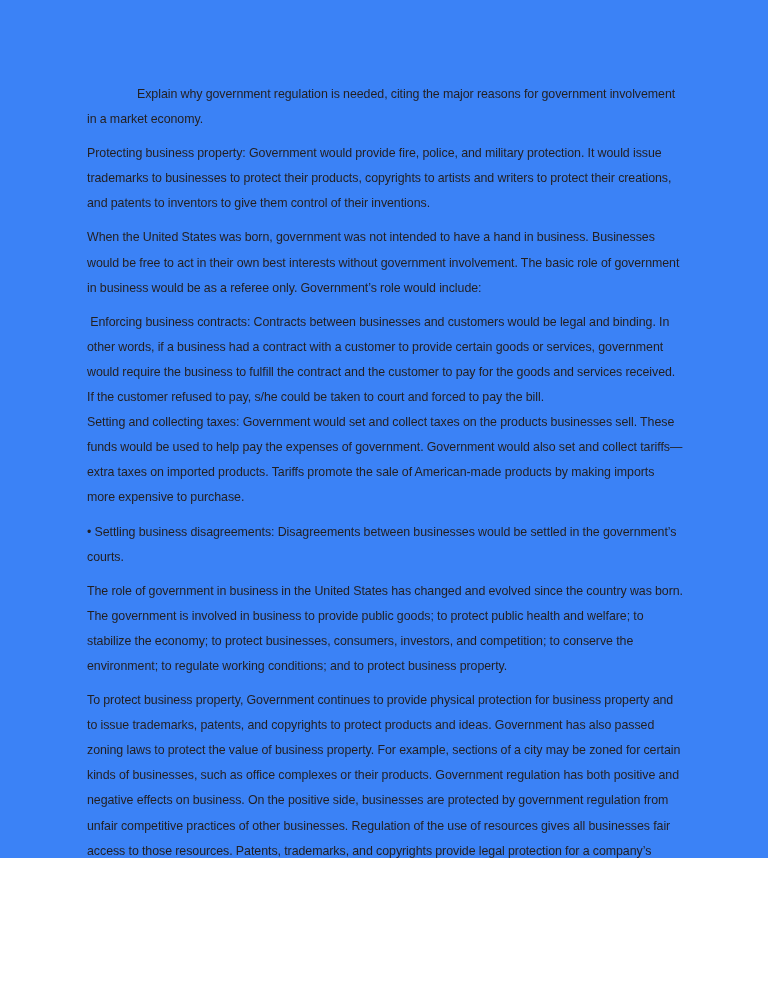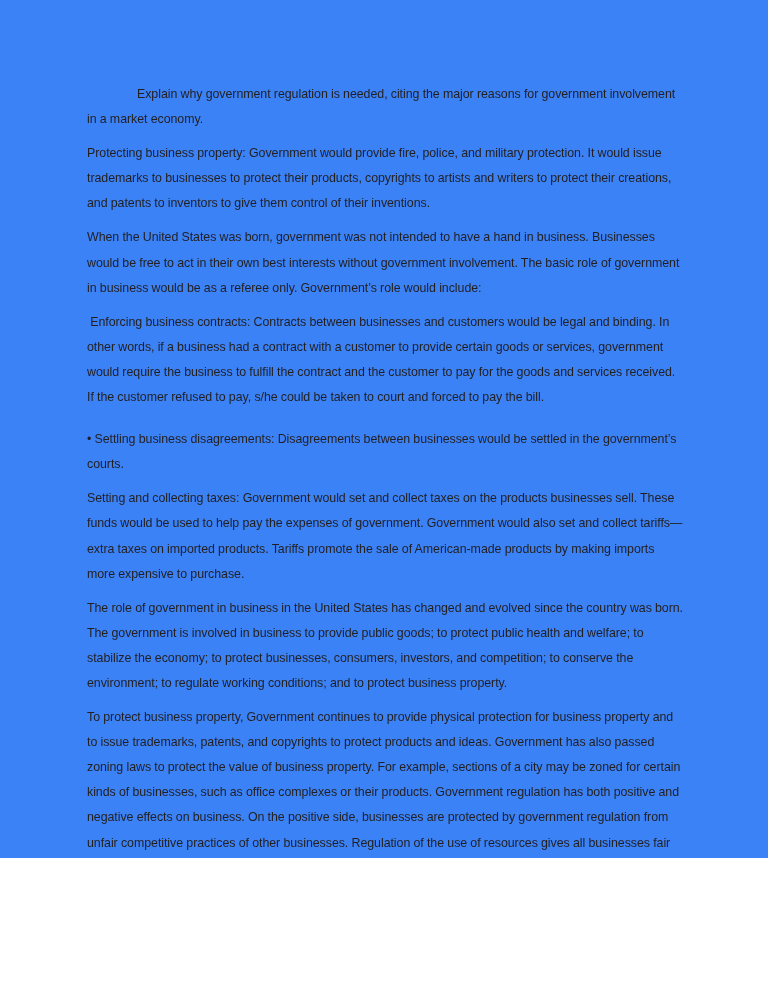--- a/index.html
+++ b/index.html
@@ -36,21 +36,21 @@
     margin: 0 0 9px 0;
     font-size: 12.4px;
     line-height: 25.1px;
     text-align: left;
     color: #231f20;
     letter-spacing: -0.05px;
     word-spacing: -0.15px;
     white-space: pre-wrap;
   }
 
-  .para.tight { margin-bottom: 17px; }
+  .para.tight { margin-bottom: 0; }
 
   .para.first-indent { text-indent: 50px; }
 
   .numbered {
     margin: 0 0 9px 0;
     font-size: 12.4px;
     line-height: 25.1px;
     color: #231f20;
     letter-spacing: -0.05px;
     white-space: pre-wrap;
@@ -73,23 +73,23 @@
   <div class="doc-body">
 
     <p class="para first-indent">Explain why government regulation is needed, citing the major reasons for government involvement in a market economy.</p>
 
     <p class="para">Protecting business property: Government would provide fire, police, and military protection. It would issue trademarks to businesses to protect their products, copyrights to artists and writers to protect their creations, and patents to inventors to give them control of their inventions.</p>
 
     <p class="para">When the United States was born, government was not intended to have a hand in business. Businesses would be free to act in their own best interests without government involvement. The basic role of government in business would be as a referee only. Government’s role would include:</p>
 
     <p class="para tight"> Enforcing business contracts: Contracts between businesses and customers would be legal and binding. In other words, if a business had a contract with a customer to provide certain goods or services, government would require the business to fulfill the contract and the customer to pay for the goods and services received. If the customer refused to pay, s/he could be taken to court and forced to pay the bill.</p>
 
+    <p class="para">Setting and collecting taxes: Government would set and collect taxes on the products businesses sell. These funds would be used to help pay the expenses of government. Government would also set and collect tariffs—extra taxes on imported products. Tariffs promote the sale of American-made products by making imports more expensive to purchase.</p>
+
     <p class="para">• Settling business disagreements: Disagreements between businesses would be settled in the government’s courts.</p>
-
-    <p class="para">Setting and collecting taxes: Government would set and collect taxes on the products businesses sell. These funds would be used to help pay the expenses of government. Government would also set and collect tariffs—extra taxes on imported products. Tariffs promote the sale of American-made products by making imports more expensive to purchase.</p>
 
     <p class="para">The role of government in business in the United States has changed and evolved since the country was born. The government is involved in business to provide public goods; to protect public health and welfare; to stabilize the economy; to protect businesses, consumers, investors, and competition; to conserve the environment; to regulate working conditions; and to protect business property.</p>
 
     <p class="para">To protect business property, Government continues to provide physical protection for business property and to issue trademarks, patents, and copyrights to protect products and ideas. Government has also passed zoning laws to protect the value of business property. For example, sections of a city may be zoned for certain kinds of businesses, such as office complexes or their products. Government regulation has both positive and negative effects on business. On the positive side, businesses are protected by government regulation from unfair competitive practices of other businesses. Regulation of the use of resources gives all businesses fair access to those resources. Patents, trademarks, and copyrights provide legal protection for a company’s products. Government regulation also provides businesses with specific rules to follow in their dealings with consumers</p>
 
     <div class="spacer-para"></div>
     <div class="spacer-para-lg"></div>
 
     <p class="numbered" style="tab-size: 7;">2.	Justify the rationale for the intervention of government in the market process in the U.S.</p>
 

